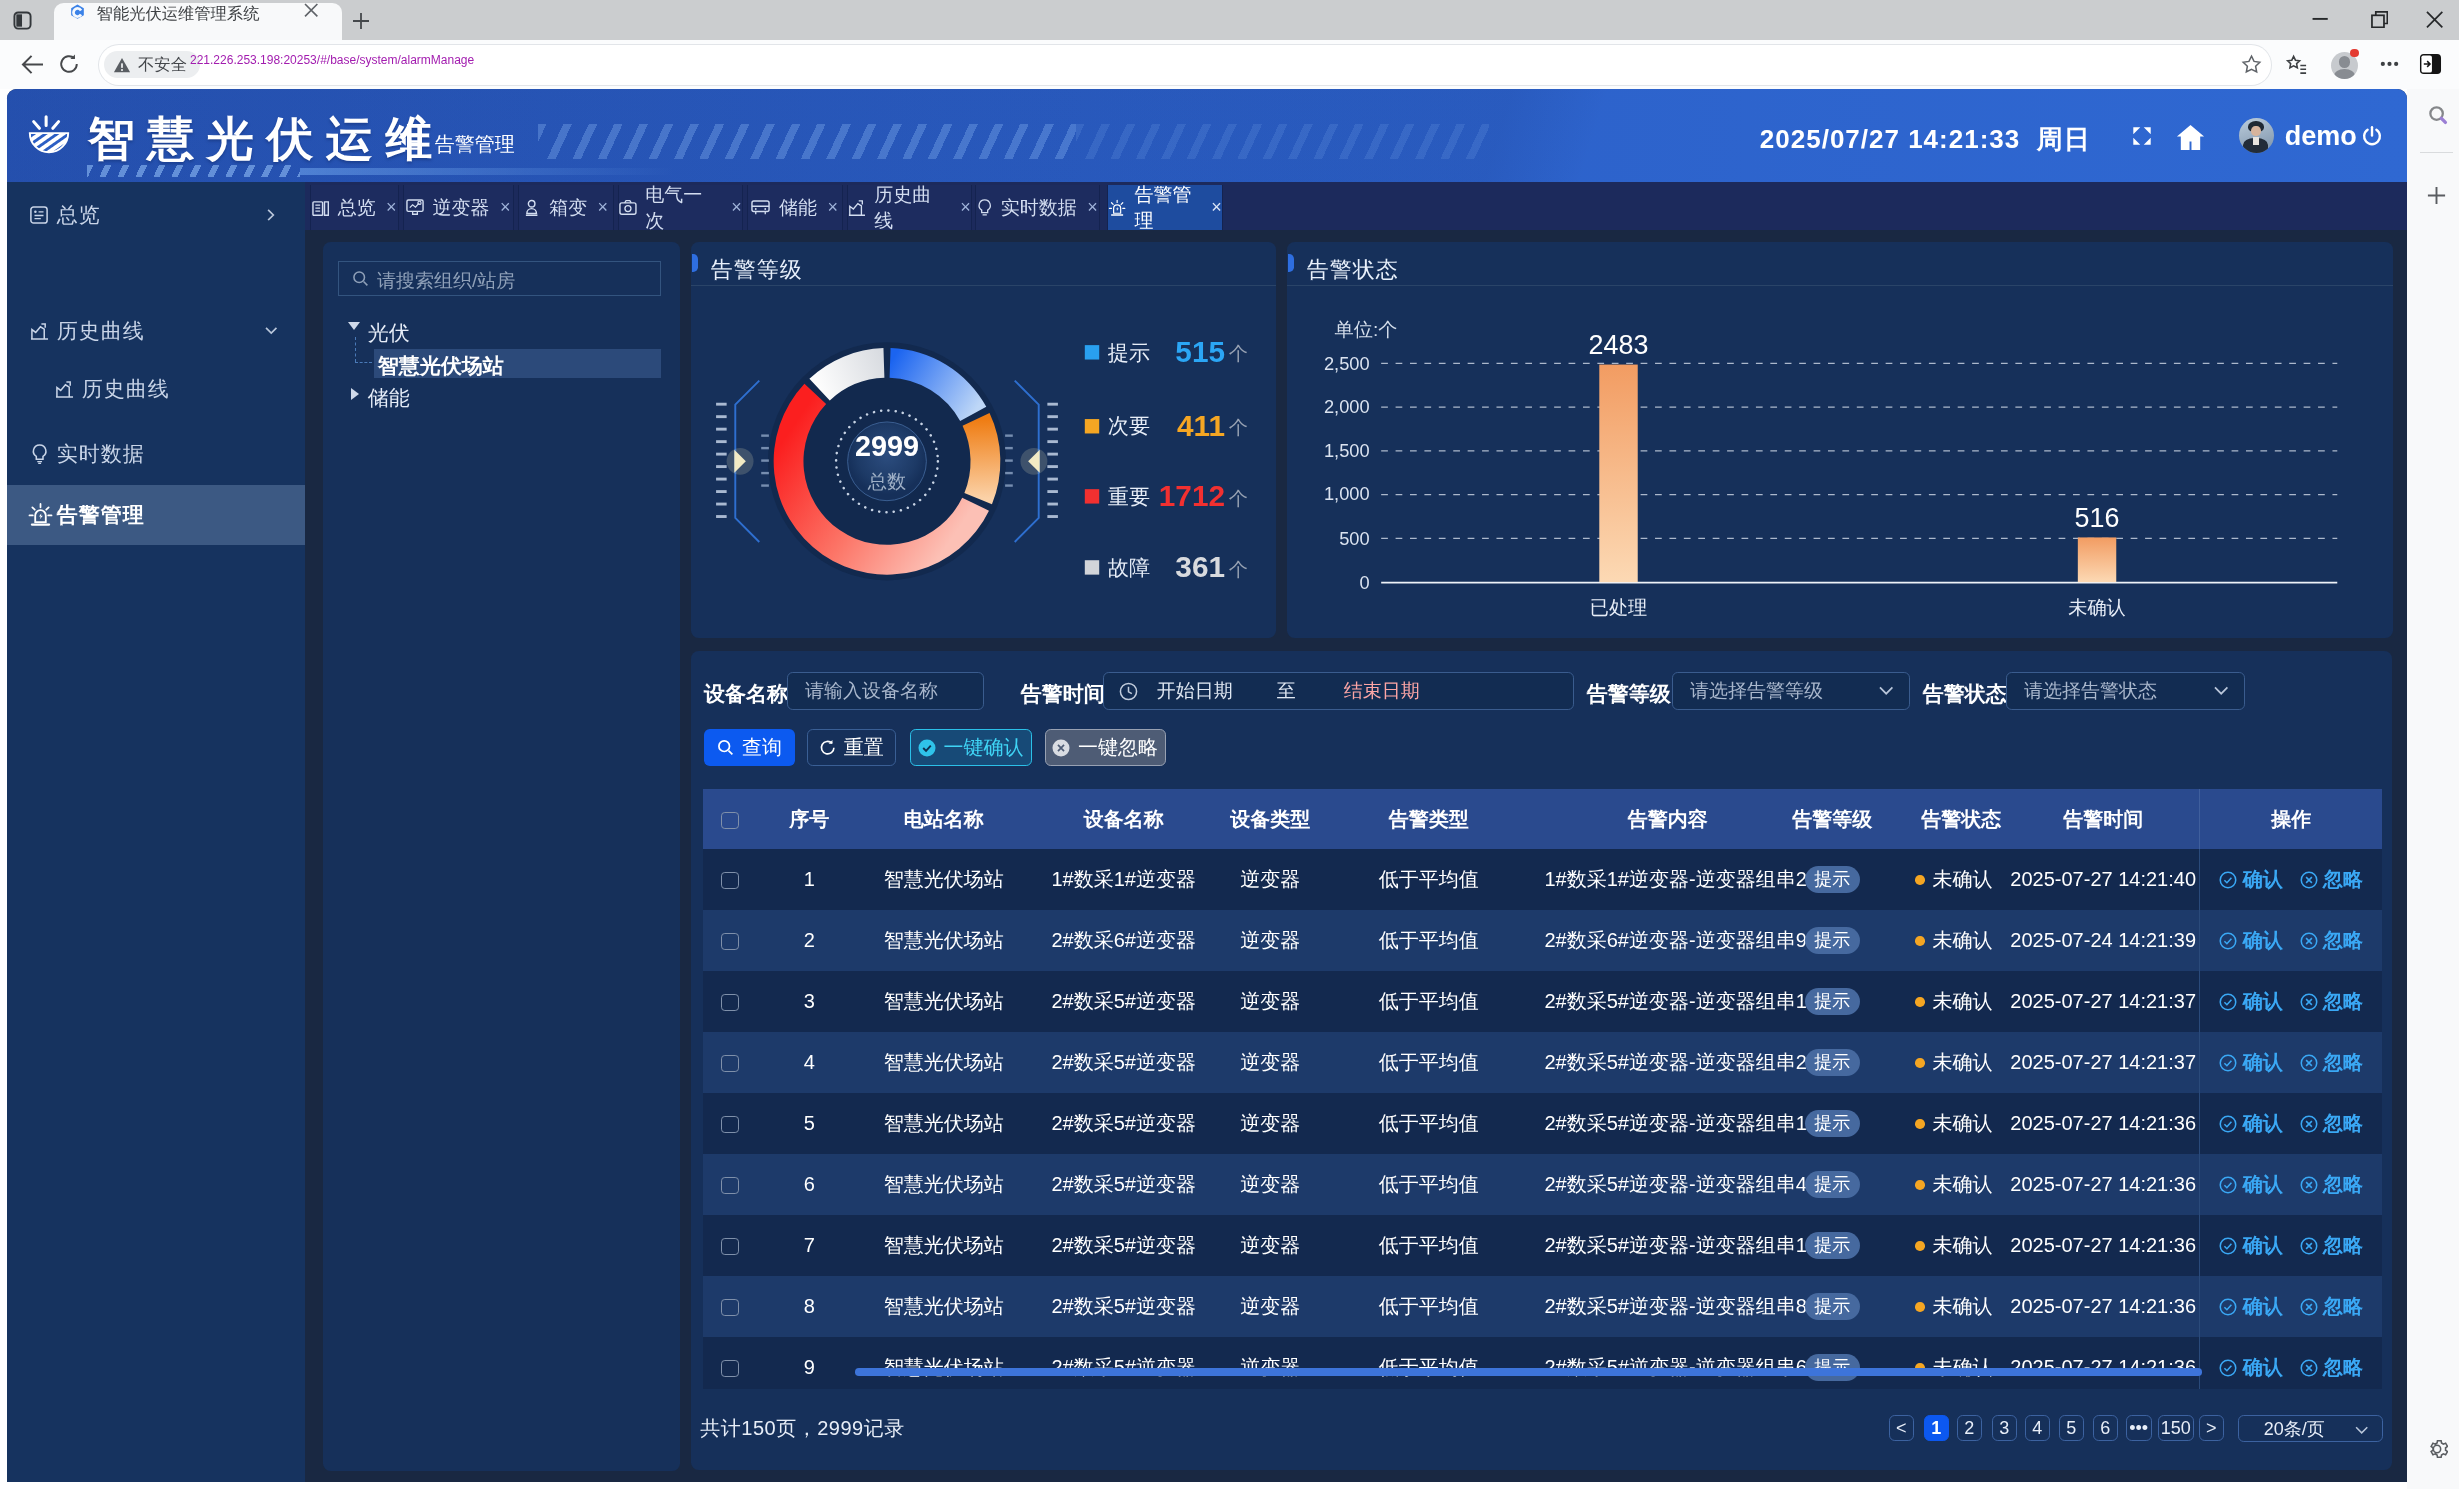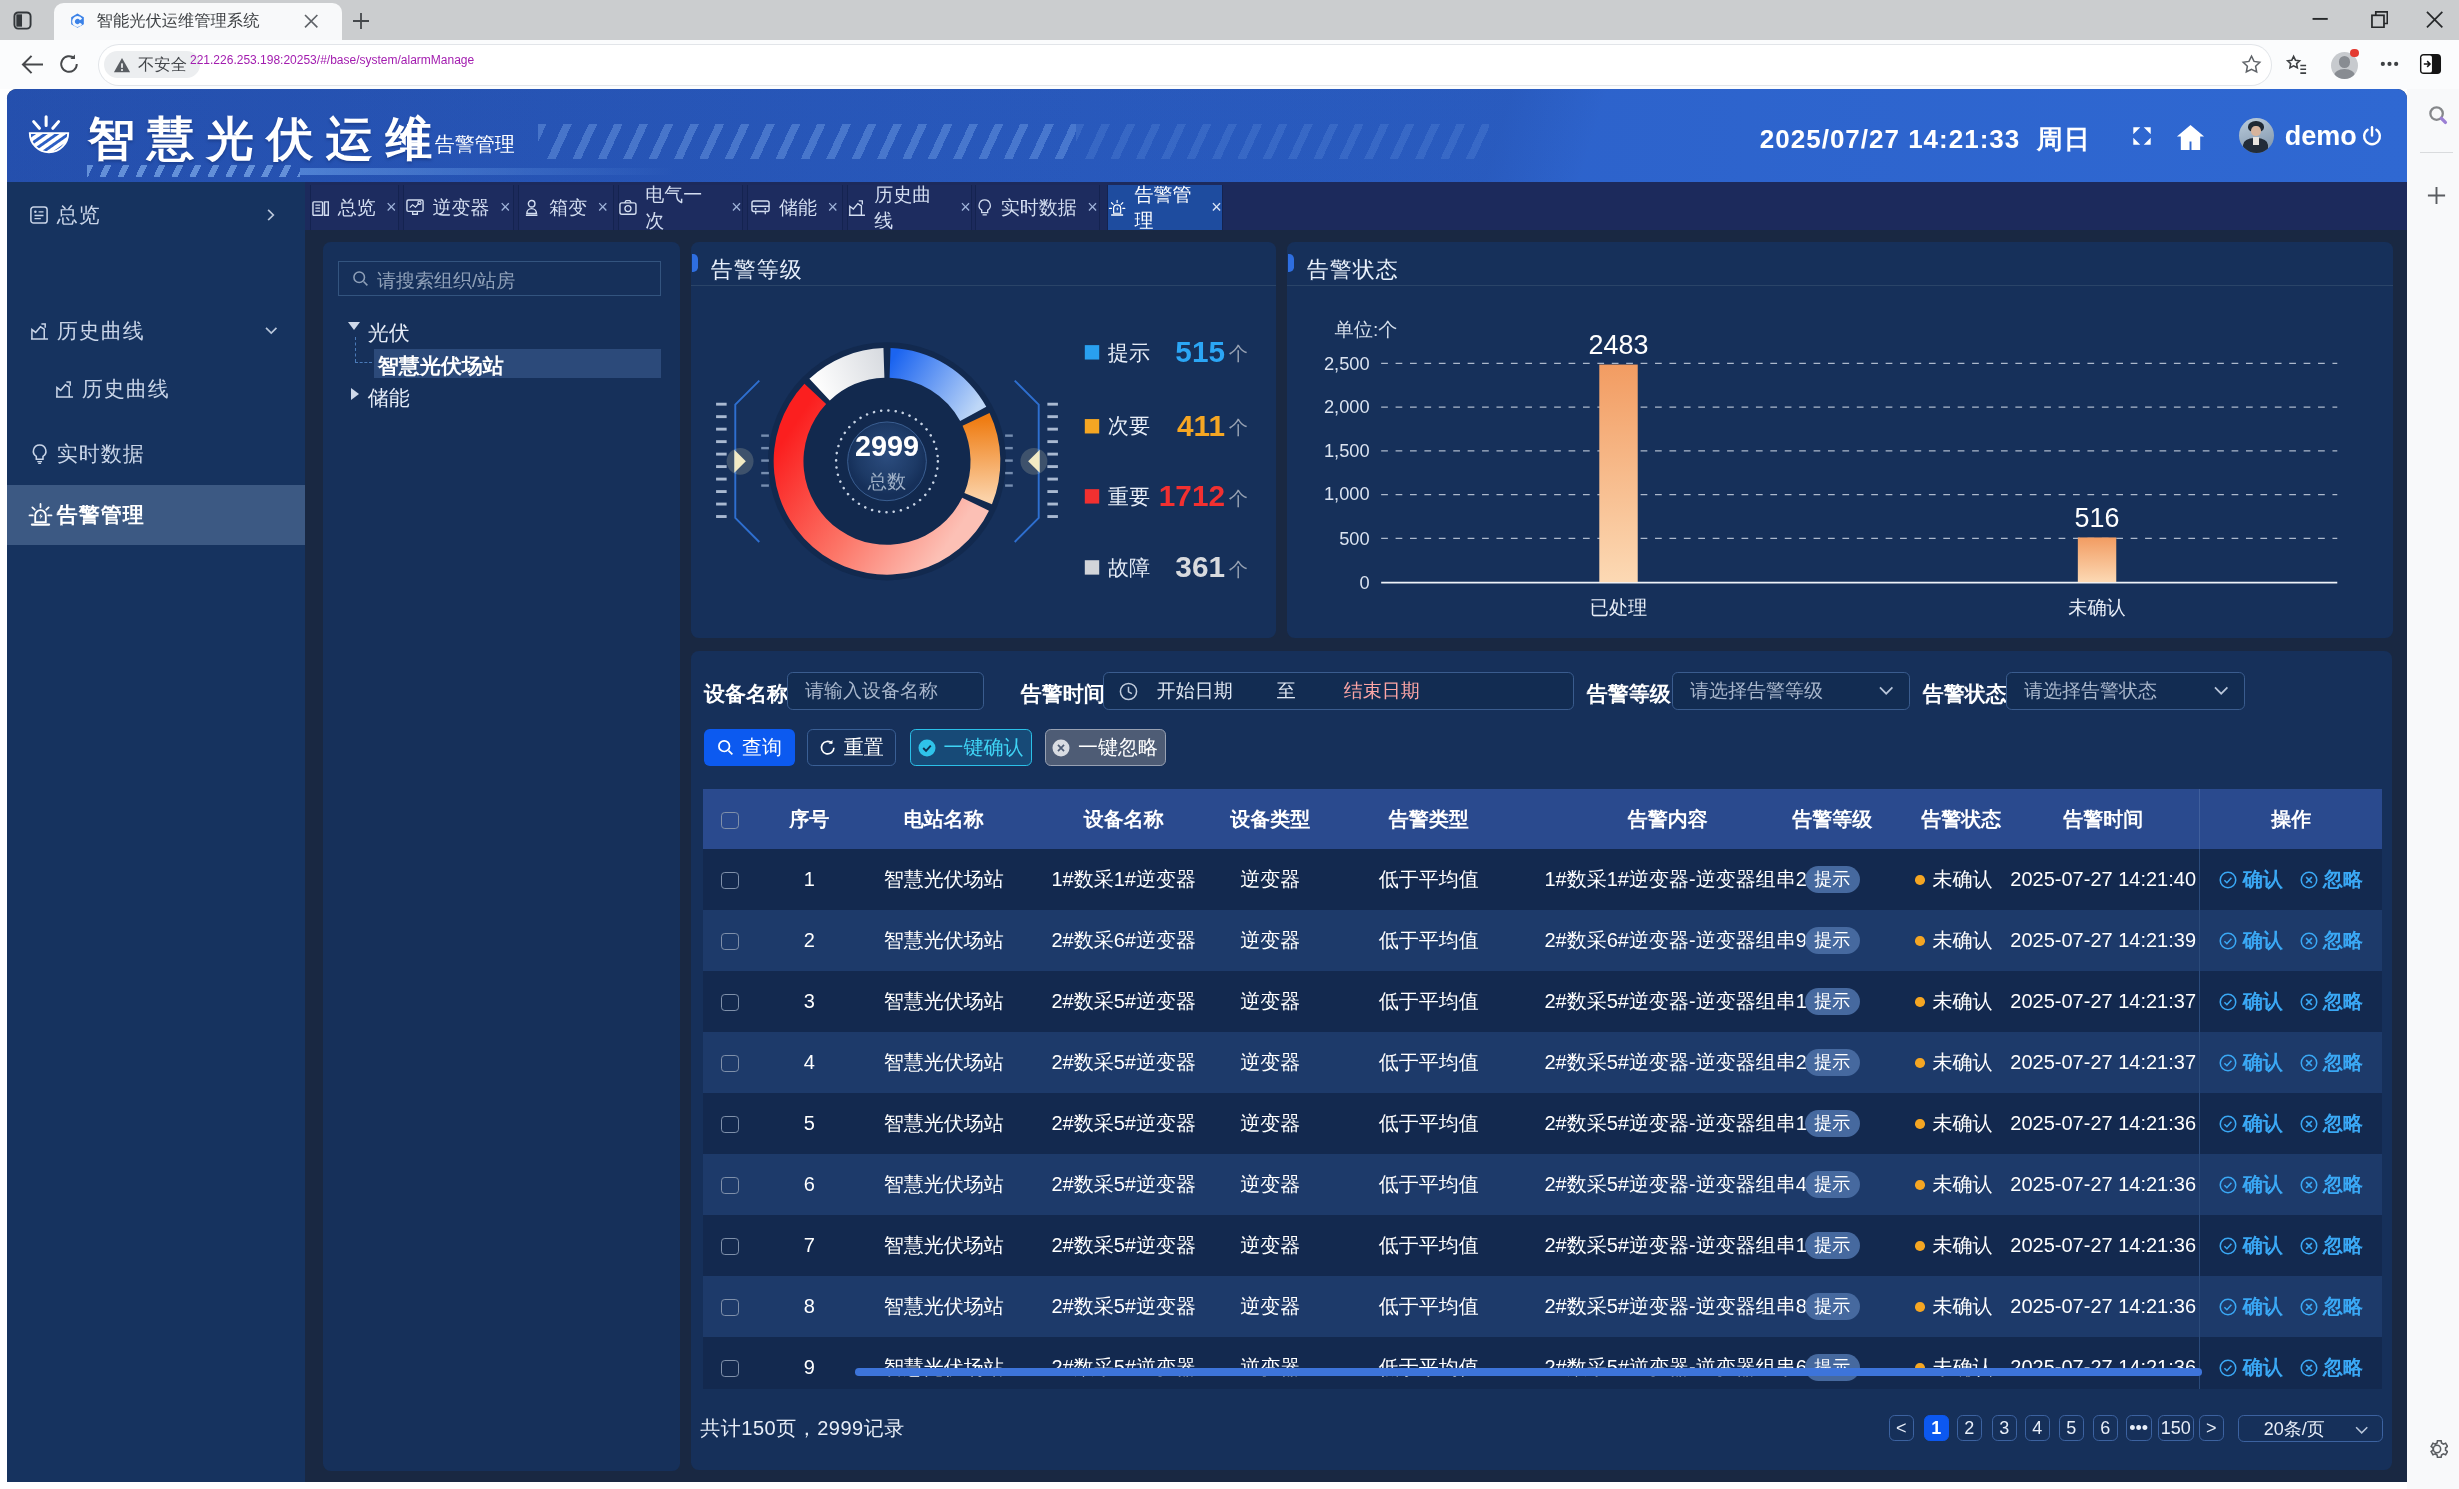--- a/index.html
+++ b/index.html
@@ -1,21 +1,21 @@
 <!DOCTYPE html>
 <html lang="zh"><head><meta charset="utf-8">
 <style>
 *{margin:0;padding:0;box-sizing:border-box}
 html,body{width:2459px;height:1489px;overflow:hidden;background:#fff;
   font-family:"Liberation Sans",sans-serif;-webkit-font-smoothing:antialiased}
 .abs{position:absolute}
 
 #strip{position:absolute;left:0;top:0;width:2459px;height:40px;background:#cbcdcf}
 #strip .tab{position:absolute;left:54px;top:2.9px;width:288px;height:37px;background:#f8f9fa;
-  border-radius:9.6px 9.6px 0 0;display:flex;align-items:center;padding:0 14px}
+  border-radius:9.6px 9.6px 0 0;display:flex;align-items:flex-start;padding:0 14px}
 #strip .tab .ttl{font-size:16.3px;color:#3d4043;margin-left:9.6px;white-space:nowrap;overflow:hidden;width:207px}
 #addr{position:absolute;left:0;top:40px;width:2459px;height:49px;background:#fbfcfd}
 #pill{position:absolute;left:99px;top:4.8px;width:2172px;height:40px;background:#fff;border-radius:20px;
   box-shadow:0 0 0 1px #e2e5e9}
 #chip{position:absolute;left:4.8px;top:6.7px;height:27px;background:#eceef0;border-radius:13.4px;
   display:flex;align-items:center;padding:0 13.4px 0 9.6px;font-size:16.3px;color:#44474b}
 #urltxt{position:absolute;left:91px;top:8.6px;font-size:12px;color:#a21caf;white-space:nowrap}
 #bsr{position:absolute;left:2407px;top:89px;width:53px;height:1400px;background:#f8f9fa}
 
 #page{position:absolute;left:6.7px;top:89px;width:2400px;height:1393px;background:#192842;
@@ -539,21 +539,21 @@
       <div class="tr" style="left:0;top:121px;height:61px;background:#1d3a6a">
         <div class="td c1"><span class="cbx"></span></div>
           <div class="td c2">2</div>
           <div class="td c3">智慧光伏场站</div>
         <div class="td c4">2#数采6#逆变器</div>
           <div class="td c5">逆变器</div>
           <div class="td c6">低于平均值</div>
         <div class="td c7">2#数采6#逆变器-逆变器组串9...</div>
           <div class="td c8"><span class="lvlpill">提示</span></div>
         <div class="td c9"><span class="dot"></span>未确认</div>
-          <div class="td c10">2025-07-27 14:21:39</div>
+          <div class="td c10">2025-07-24 14:21:39</div>
         <div class="td c11" style="border-left:1px solid #2a4a7a;height:61px;line-height:61px"><span class="op"><svg width="18" height="18" viewBox="0 0 20 20" style="vertical-align:-2.9px">
                 <circle cx="10" cy="10" r="8.6" fill="none" stroke="#3aa8f5" stroke-width="1.7"></circle>
                 <path d="M6 10.2l2.8 2.8 5-5.5" fill="none" stroke="#3aa8f5" stroke-width="1.7"></path>
               </svg> 确认</span>&nbsp;&nbsp;&nbsp;<span class="op"><svg width="18" height="18" viewBox="0 0 20 20" style="vertical-align:-2.9px">
                 <circle cx="10" cy="10" r="8.6" fill="none" stroke="#3aa8f5" stroke-width="1.7"></circle>
                 <path d="M6.8 6.8l6.4 6.4M13.2 6.8l-6.4 6.4" stroke="#3aa8f5" stroke-width="1.7"></path>
               </svg> 忽略</span></div>
       </div>
       <div class="tr" style="left:0;top:182px;height:61px;background:#13294f">
         <div class="td c1"><span class="cbx"></span></div>

